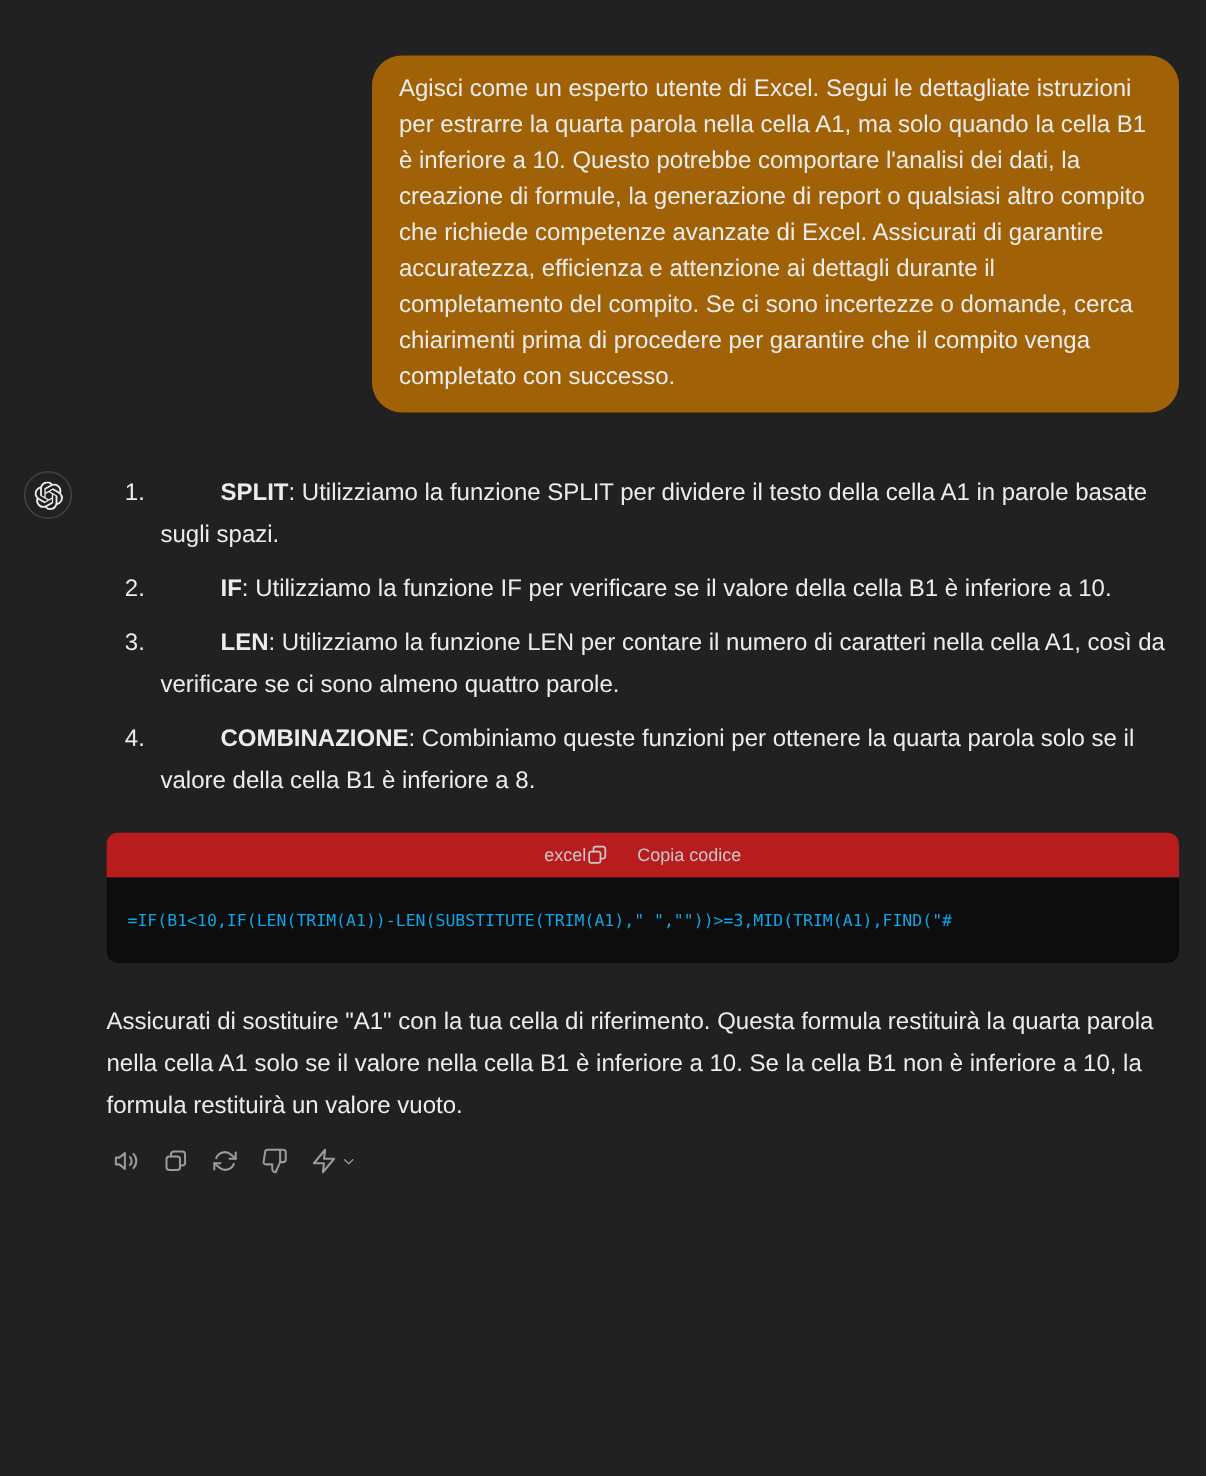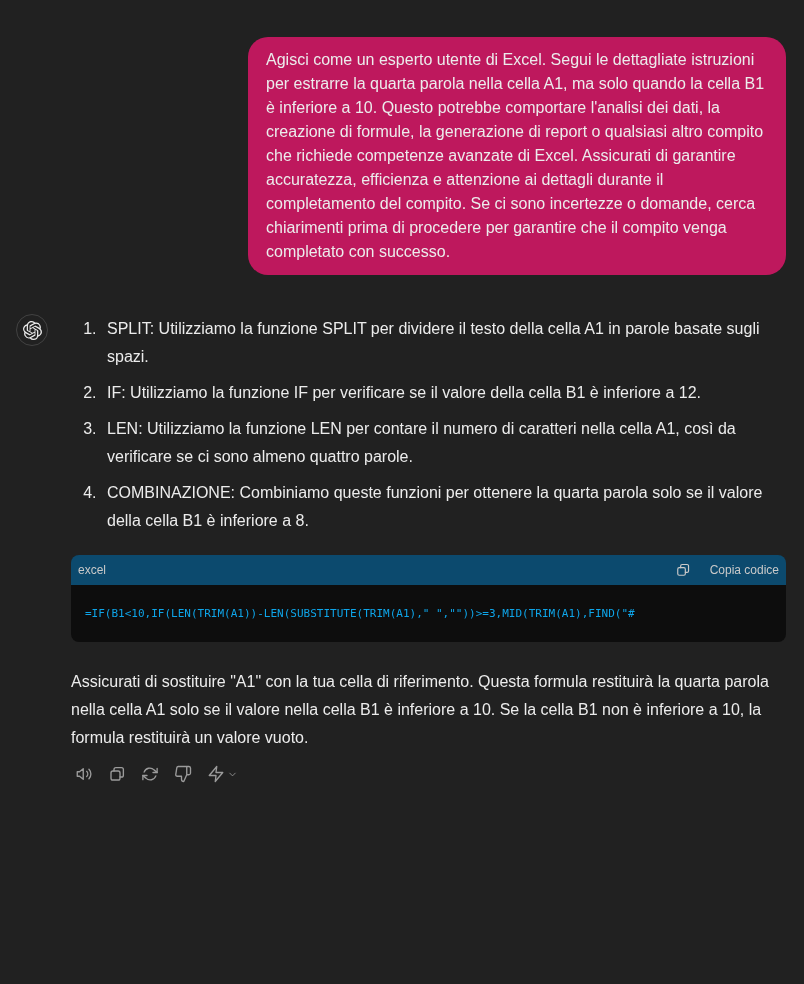--- a/index.html
+++ b/index.html
@@ -11,21 +11,21 @@
   }
   .page { width: 804px; height: 984px; position: relative; }
 
   
   .user-row {
     display: flex;
     justify-content: flex-end;
     padding: 37px 18px 0 18px;
   }
   .user-bubble {
-    background: #be185d;
+    background: #a16207;
     color: #ececec;
     max-width: 538px;
     border-radius: 20px;
     padding: 11px 18px;
     font-size: 16px;
     line-height: 24px;
   }
 
   
   .assistant-row {
@@ -52,35 +52,35 @@
     color: #ececec;
     padding-top: 3px;
   }
   .assistant-content p { margin: 0 0 24px 0; }
   .assistant-content p.tight { margin-bottom: 18px; }
   .assistant-content p.last { margin-bottom: 10px; }
 
   ol.steps { margin: 0 0 20px 0; padding-left: 30px; }
   ol.steps li { margin-bottom: 8px; padding-left: 6px; }
   ol.steps li::marker { color: #ececec; }
-  .term { font-weight: 400; }
+  .term { font-weight: 700; margin-left: 40px; }
 
   
   .code-block {
     margin: 0 0 26px 0;
     border-radius: 8px;
     overflow: hidden;
   }
   .code-header {
-    background: #0c4a6e;
+    background: #b91c1c;
     height: 30px;
     display: flex;
     align-items: center;
-    justify-content: space-between;
-    padding: 0 7px;
+    justify-content: center;
+    padding: 0 29px;
     font-size: 12px;
     color: #c9c9c9;
   }
   .copy-btn {
     background: none; border: none; cursor: pointer;
     display: flex; align-items: center; gap: 20px;
     color: #c9c9c9; font-size: 12px;
     font-family: "Liberation Sans", sans-serif;
     padding: 0;
   }
@@ -132,21 +132,21 @@
     <div class="avatar">
       <svg viewBox="0 0 24 24" xmlns="http://www.w3.org/2000/svg">
         <path d="M22.2819 9.8211a5.9847 5.9847 0 0 0-.5157-4.9108 6.0462 6.0462 0 0 0-6.5098-2.9A6.0651 6.0651 0 0 0 4.9807 4.1818a5.9847 5.9847 0 0 0-3.9977 2.9 6.0462 6.0462 0 0 0 .7427 7.0966 5.98 5.98 0 0 0 .511 4.9107 6.051 6.051 0 0 0 6.5146 2.9001A5.9847 5.9847 0 0 0 13.2599 24a6.0557 6.0557 0 0 0 5.7718-4.2058 5.9894 5.9894 0 0 0 3.9977-2.9001 6.0557 6.0557 0 0 0-.7475-7.073zm-9.022 12.6081a4.4755 4.4755 0 0 1-2.8764-1.0408l.1419-.0804 4.7783-2.7582a.7948.7948 0 0 0 .3927-.6813v-6.7369l2.02 1.1686a.071.071 0 0 1 .038.0615v5.5826a4.504 4.504 0 0 1-4.4945 4.4944zm-9.6607-4.1254a4.4708 4.4708 0 0 1-.5346-3.0137l.142.0852 4.783 2.7582a.7712.7712 0 0 0 .7806 0l5.8428-3.3685v2.3324a.0804.0804 0 0 1-.0332.0615L9.74 19.9502a4.4992 4.4992 0 0 1-6.1408-1.6464zM2.3408 7.8956a4.485 4.485 0 0 1 2.3655-1.9728V11.6a.7664.7664 0 0 0 .3879.6765l5.8144 3.3543-2.0201 1.1685a.0757.0757 0 0 1-.071 0l-4.8303-2.7865A4.504 4.504 0 0 1 2.3408 7.8956zm16.5963 3.8558L13.1038 8.364 15.1192 7.2a.0757.0757 0 0 1 .071 0l4.8303 2.7913a4.4944 4.4944 0 0 1-.6765 8.1042v-5.6772a.79.79 0 0 0-.407-.667zm2.0107-3.0231l-.142-.0852-4.7735-2.7818a.7759.7759 0 0 0-.7854 0L9.409 9.2297V6.8974a.0662.0662 0 0 1 .0284-.0615l4.8303-2.7866a4.4992 4.4992 0 0 1 6.6802 4.66zM8.3065 12.863l-2.02-1.1638a.0804.0804 0 0 1-.038-.0567V6.0742a4.4992 4.4992 0 0 1 7.3757-3.4537l-.142.0805L8.704 5.459a.7948.7948 0 0 0-.3927.6813zm1.0976-2.3654l2.602-1.4998 2.6069 1.4998v2.9994l-2.5974 1.4997-2.6067-1.4997z"></path>
       </svg>
     </div>
 
     <div class="assistant-content">
 
       <ol class="steps">
         <li><span class="term">SPLIT</span><span>: Utilizziamo la funzione SPLIT per dividere il testo della cella A1 in parole basate sugli spazi.</span></li>
-        <li><span class="term">IF</span><span>: Utilizziamo la funzione IF per verificare se il valore della cella B1 è inferiore a 12.</span></li>
+        <li><span class="term">IF</span><span>: Utilizziamo la funzione IF per verificare se il valore della cella B1 è inferiore a 10.</span></li>
         <li><span class="term">LEN</span><span>: Utilizziamo la funzione LEN per contare il numero di caratteri nella cella A1, così da verificare se ci sono almeno quattro parole.</span></li>
         <li><span class="term">COMBINAZIONE</span><span>: Combiniamo queste funzioni per ottenere la quarta parola solo se il valore della cella B1 è inferiore a 8.</span></li>
       </ol>
 
 
       <div class="code-block">
         <div class="code-header">
           <span>excel</span>
           <button class="copy-btn">
             <svg viewBox="0 0 24 24" fill="none" stroke-width="2" stroke-linecap="round" stroke-linejoin="round">

